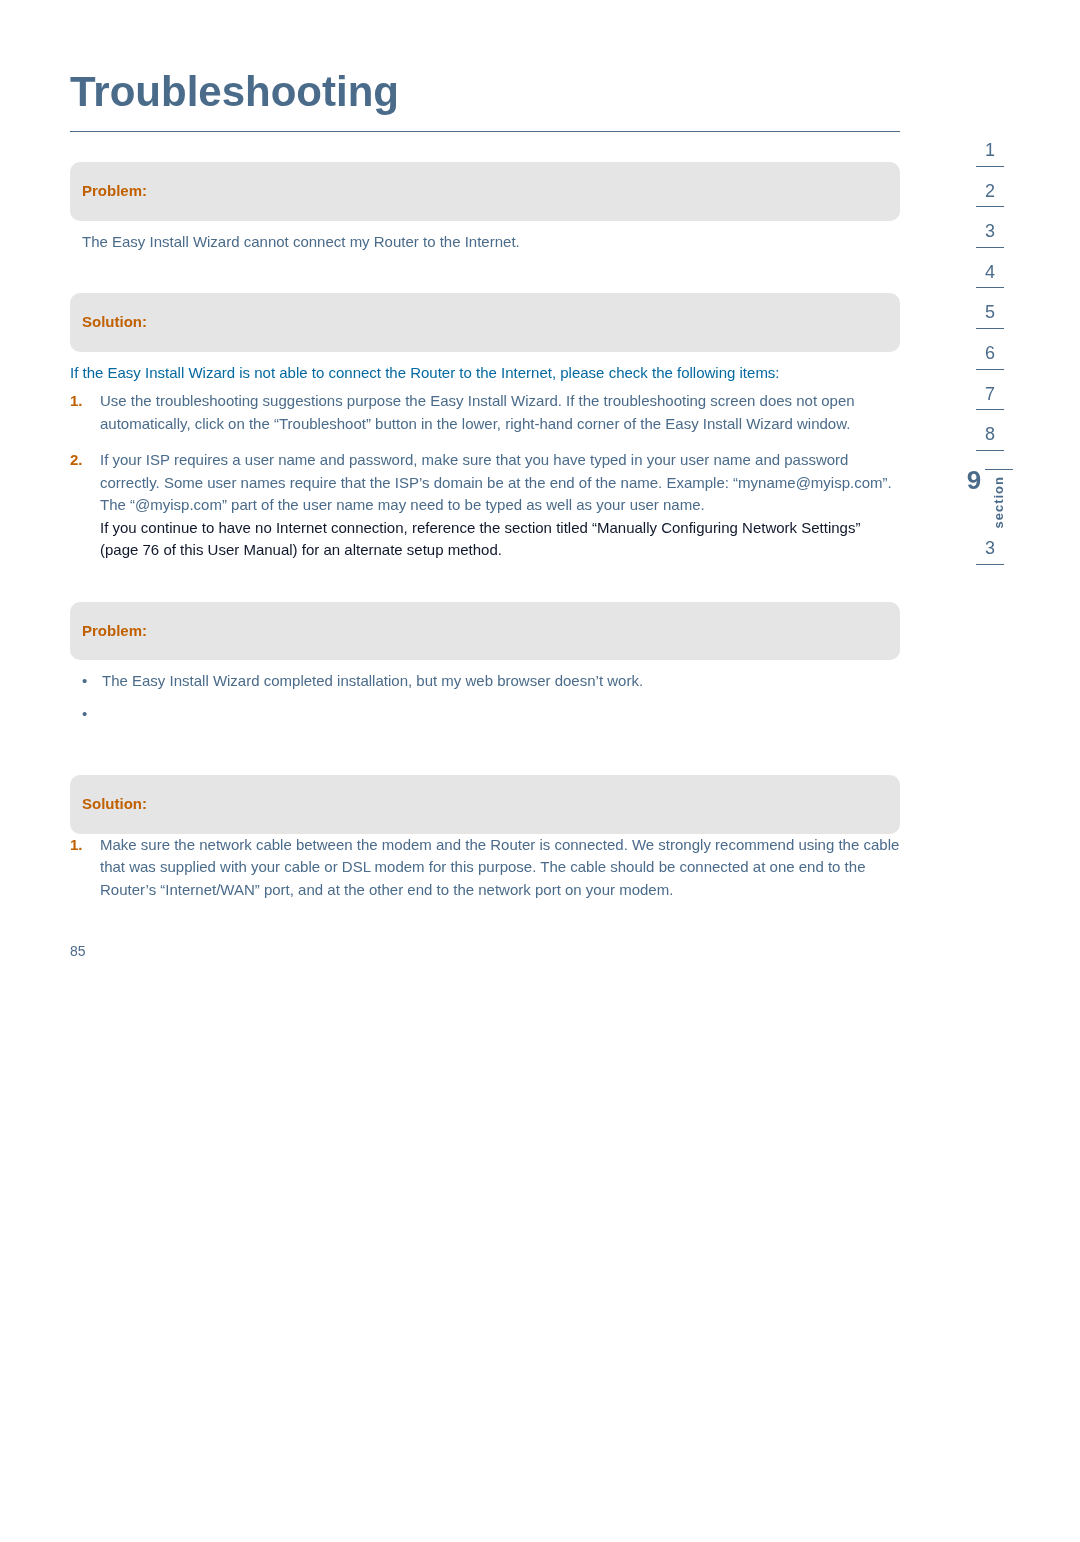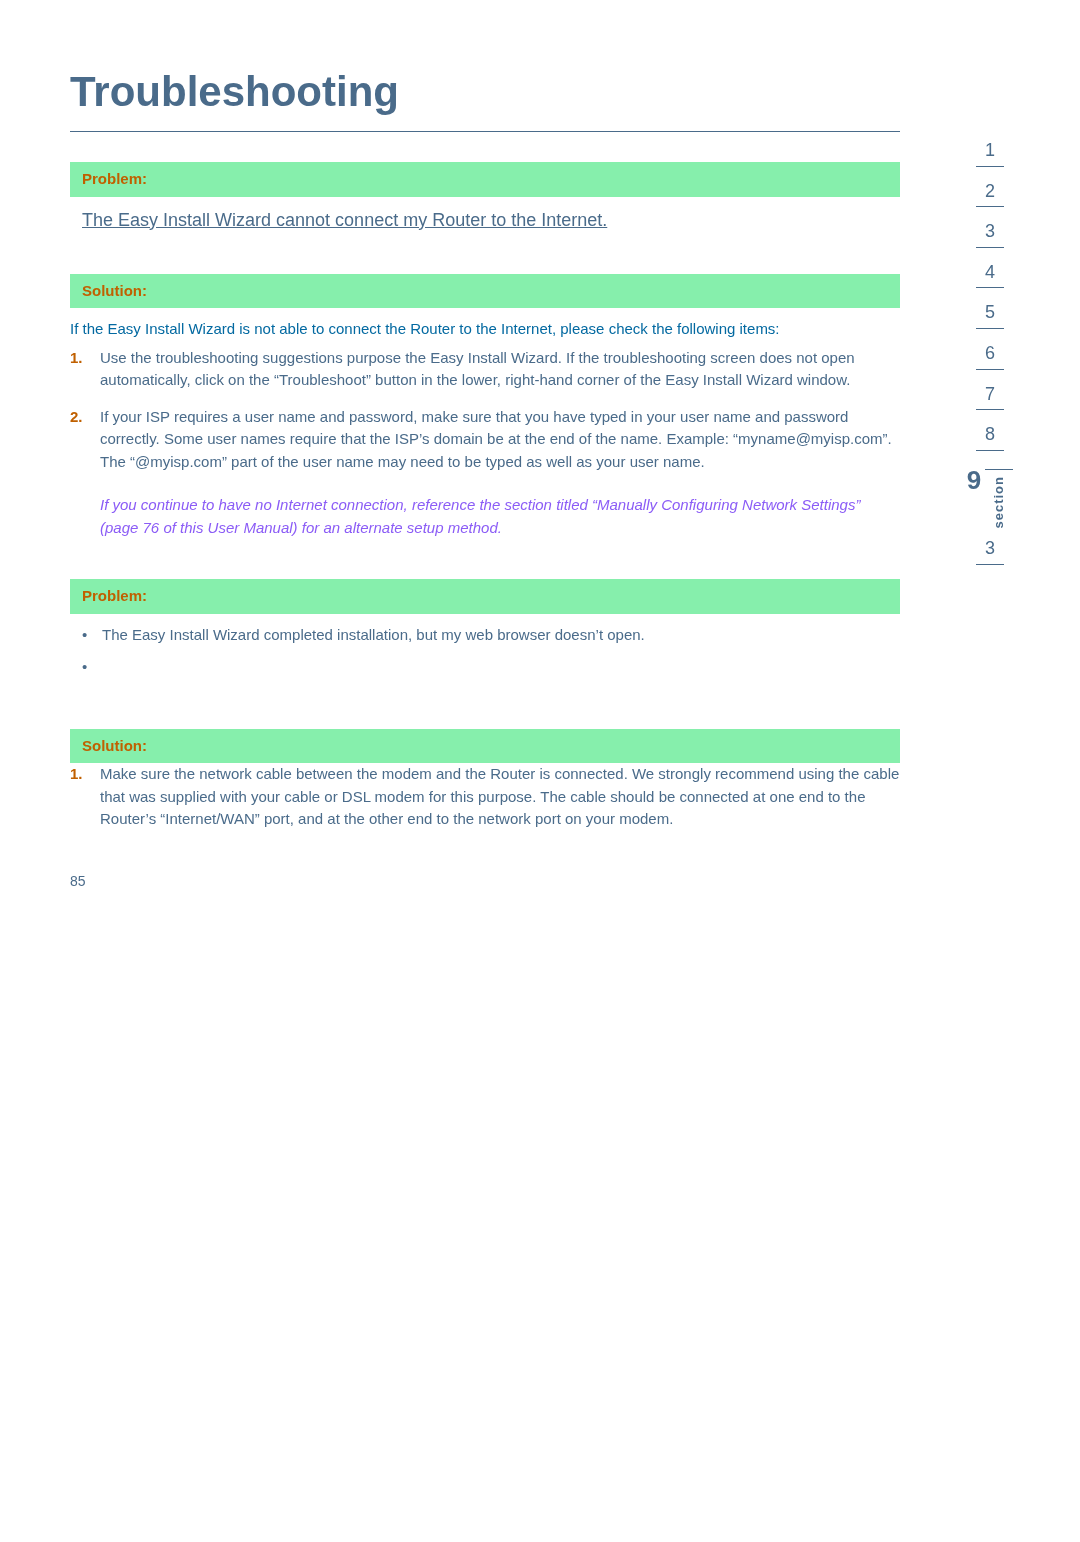--- a/index.html
+++ b/index.html
@@ -82,36 +82,36 @@
       border-bottom: 1.5px solid #4a6b8a;
       margin-top: 20px;
     }
 
     .section-block {
       margin-top: 30px;
       margin-bottom: 0;
     }
 
     .label-bar {
-      background: #86efac;
-      padding: 6px 12px;
+      background: #e5e5e5;
+      padding: 18px 12px;
       margin-bottom: 0;
+      border-radius: 10px;
     }
 
     .label-bar-text {
       font-weight: bold;
       color: #c06000;
       font-size: 15px;
     }
 
     .problem-text {
       padding: 10px 12px;
       color: #4a6b8a;
-      font-size: 18px;
-      text-decoration: underline;
+      font-size: 15px;
     }
 
     .solution-text {
       padding: 10px 0 6px 0;
       color: #0369a1;
       font-size: 15px;
     }
 
     .numbered-list {
       list-style: none;
@@ -131,23 +131,22 @@
       color: #c06000;
       min-width: 30px;
       font-size: 15px;
     }
 
     .list-content {
       flex: 1;
     }
 
     .list-content p {
-      margin-top: 21px;
-      color: #8b5cf6;
-      font-style: italic;
+      margin-top: 0;
+      color: #0f172a;
     }
 
     .bullet-list {
       list-style: none;
       padding: 0;
       margin: 0;
     }
 
     .bullet-list li {
       display: flex;
@@ -207,21 +206,21 @@
     </div>
 
     <div class="section-block" style="margin-top:40px;">
       <div class="label-bar">
         <span class="label-bar-text">Problem:</span>
       </div>
       <div style="padding: 10px 12px;">
         <ul class="bullet-list">
           <li>
             <span class="bullet-dot">•</span>
-            <span>The Easy Install Wizard completed installation, but my web browser doesn’t open.</span>
+            <span>The Easy Install Wizard completed installation, but my web browser doesn’t work.</span>
           </li>
           <li>
             <span class="bullet-dot">•</span>
           </li>
         </ul>
       </div>
     </div>
 
     <div class="section-block">
       <div class="label-bar">

